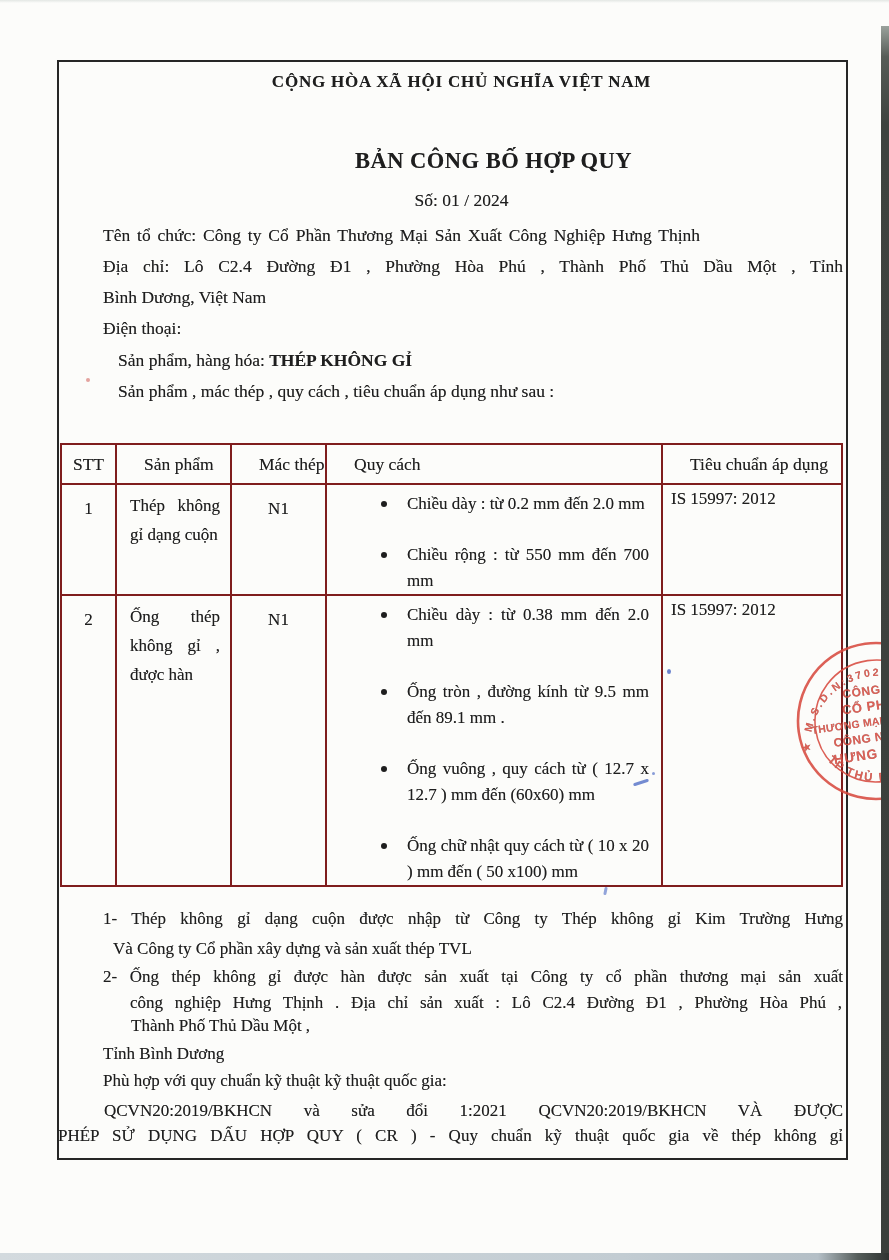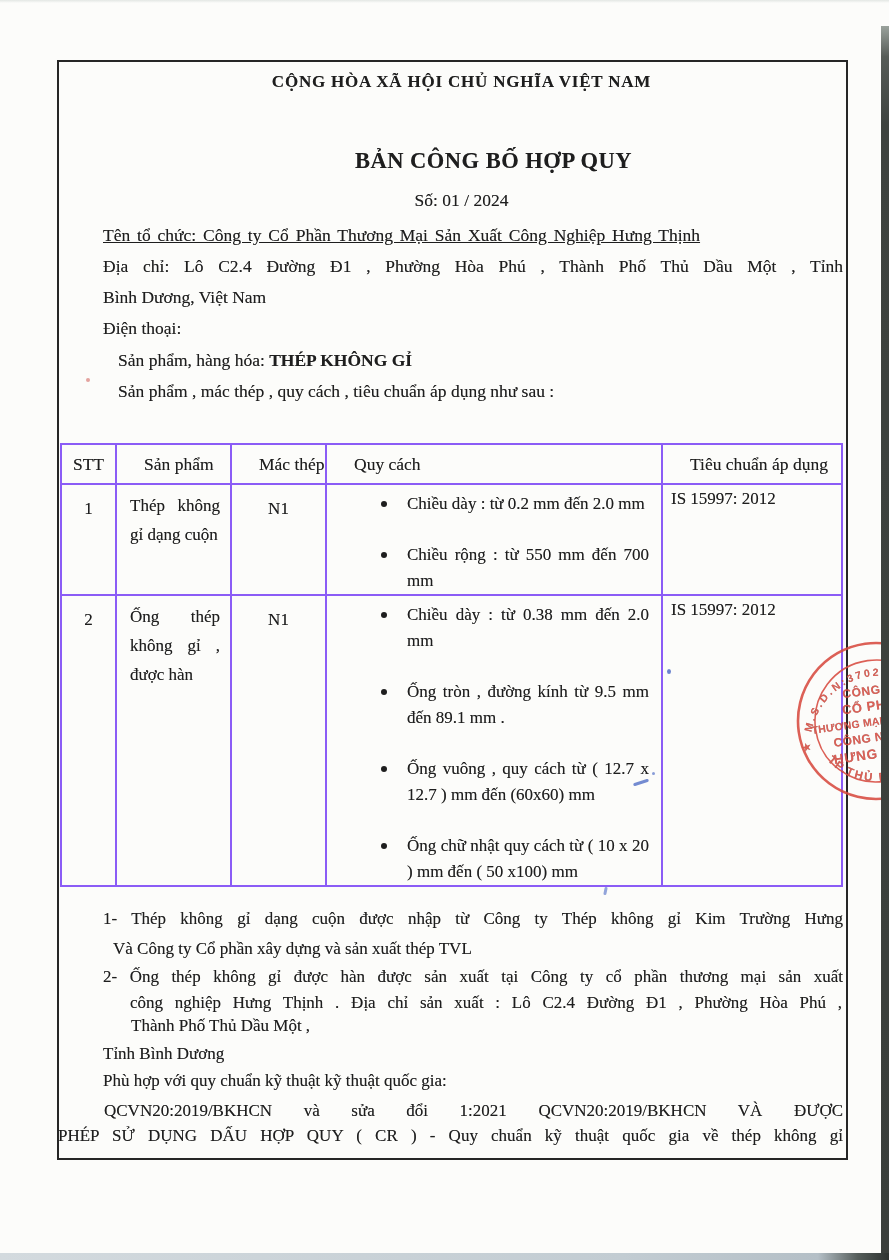--- a/index.html
+++ b/index.html
@@ -11,25 +11,25 @@
   }
   .frame{position:absolute;left:57px;top:60px;width:787px;height:1096px;border:2px solid #262626;}
   .cline{position:absolute;left:66px;width:791px;text-align:center;}
   .nat{top:72px;font-weight:bold;font-size:17px;letter-spacing:.8px;}
   .motto{top:98px;font-weight:bold;font-size:16.5px;}
   .motto .u{border-bottom:2px solid #1c1c1c;padding:0 10px 2px 16px;}
   .motto .tail{margin-left:5px;}
   .title{top:148px;font-weight:bold;font-size:22.5px;letter-spacing:.5px;padding-left:32px;}
   .docno{top:190px;font-size:17.5px;}
   .org{position:absolute;left:103px;top:220px;width:740px;font-size:17.5px;line-height:31px;}
-  .ws{word-spacing:2.5px;text-decoration:underline;}
+  .ws{word-spacing:2.5px;}
   .jl{text-align:justify;text-align-last:justify;}
   .product{position:absolute;left:118px;top:345px;width:726px;font-size:17.5px;line-height:30.5px;}
   table.spec{position:absolute;left:60px;top:443px;width:781px;border-collapse:collapse;table-layout:fixed;font-size:17px;}
-  .spec th,.spec td{border:2px solid #8b5cf6;vertical-align:top;text-align:left;font-weight:normal;padding:0;}
+  .spec th,.spec td{border:2px solid #7f1d1d;vertical-align:top;text-align:left;font-weight:normal;padding:0;}
   .spec thead th{height:38px;vertical-align:middle;padding-left:27px;font-size:17.5px;}
   .spec th.c,.spec td.c{text-align:center;padding-left:0;}
   .spec td{padding-top:11px;line-height:26px;}
   .spec td.sp{padding:6px 10px 0 13px;text-align:justify;line-height:29px;}
   .spec td.qc{padding:6px 12px 0 0;}
   .qc ul{margin:0;padding-left:80px;list-style:none;}
   .qc li{position:relative;text-align:justify;line-height:26px;margin-top:25px;}
   .qc li:first-child{margin-top:0;}
   .qc li::before{content:"";position:absolute;left:-26px;top:10px;width:6px;height:6px;border-radius:50%;background:#1e1e1e;}
   .spec td.tc{padding:1px 6px 0 8px;}

